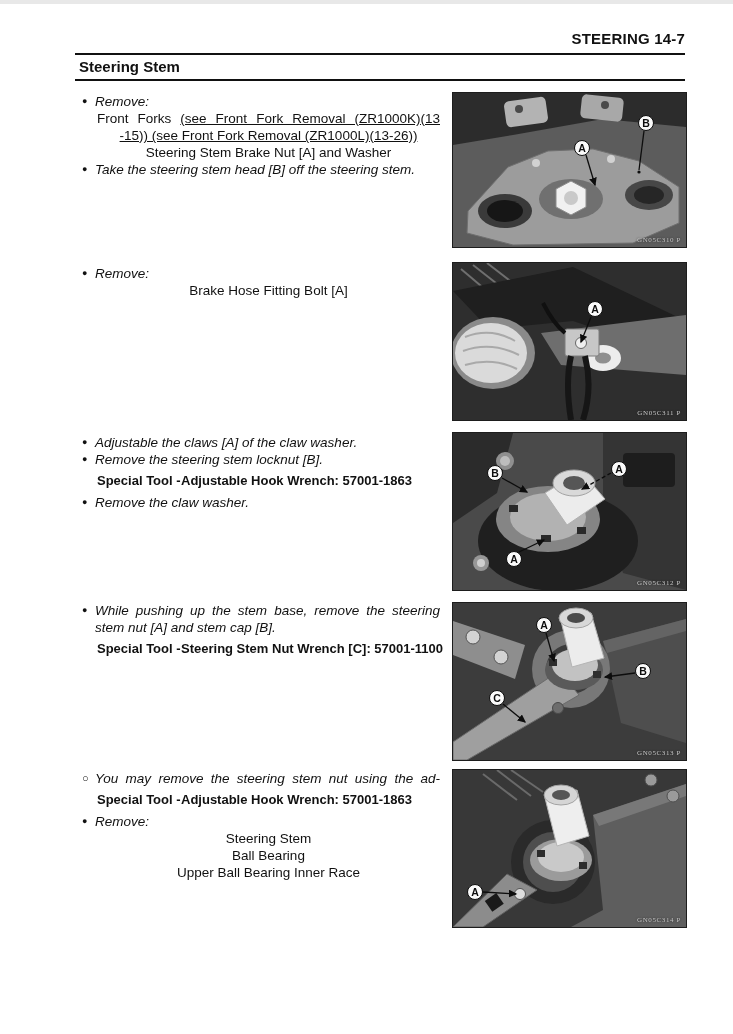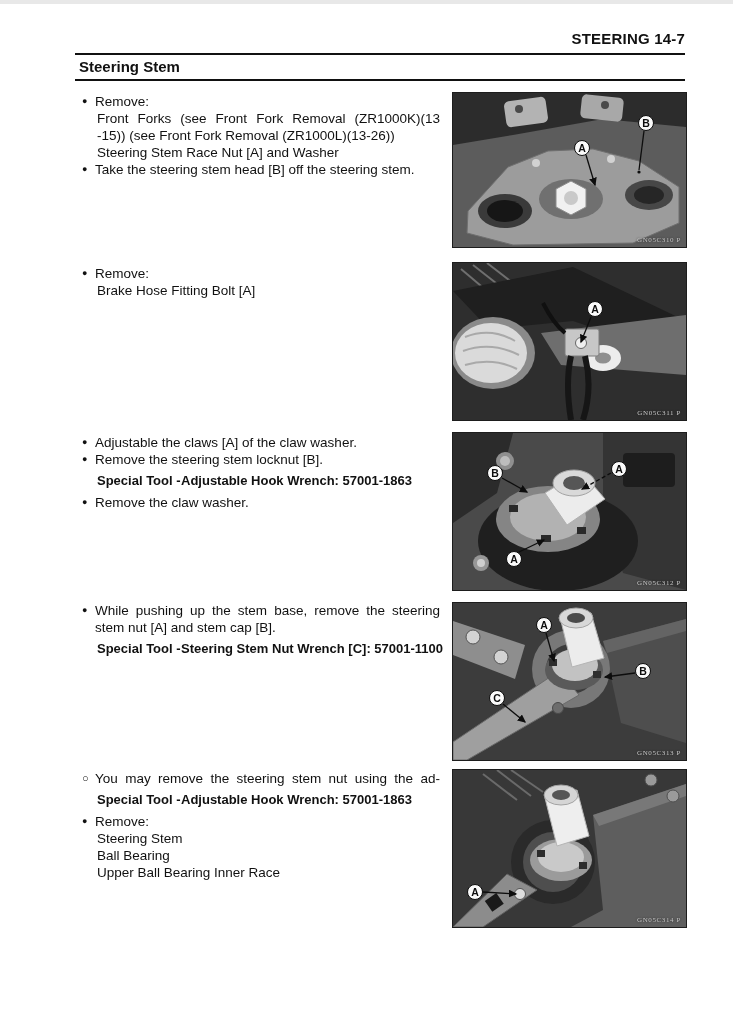--- a/index.html
+++ b/index.html
@@ -11,25 +11,25 @@
     position:absolute;top:26px;right:48px;font-size:15px;font-weight:bold;letter-spacing:.2px;
   }
   .rule{position:absolute;left:75px;right:48px;background:#111;}
   .rule-top{top:49px;height:2px;}
   .rule-title{top:75px;height:2px;}
   .section-title{position:absolute;left:79px;top:54px;font-size:15px;font-weight:bold;}
   .tblock{position:absolute;left:82px;width:358px;font-size:13.5px;line-height:17px;}
   .li{display:flex;}
   .marker{flex:none;width:13px;font-size:9px;line-height:17px;}
   .marker.circle{font-size:11px;}
-  .txt{flex:1;}
+  .txt{flex:1;font-style:italic;}
   .one{white-space:nowrap;}
-  .sub{padding-left:15px;}
+  .sub{padding-left:15px;text-align:center;}
   .jlast{text-align:justify;text-align-last:justify;}
-  .xref{}
+  .xref{text-decoration:underline;}
   .tool{display:flex;padding-left:15px;font-weight:bold;font-size:13px;margin:4px 0 5px 0;align-items:center;}
   .tool-label{flex:none;width:84px;}
   .tool-lines{flex:1;}
   .figure{
     position:absolute;left:452px;width:233px;border:1px solid #1d1d1d;background:#6a6a6a;overflow:hidden;
   }
   .figure svg{display:block;}
   .callout{
     position:absolute;width:16px;height:16px;border:1.6px solid #0d0d0d;border-radius:50%;
     background:#fafafa;box-sizing:border-box;display:flex;align-items:center;justify-content:center;
@@ -50,21 +50,21 @@
   <div class="section-title">Steering Stem</div>
   <div class="rule rule-title"></div>
 
   <div class="tblock" style="top:89px">
     <div class="li">
       <span class="marker">●</span>
       <span class="txt">Remove:</span>
     </div>
     <div class="sub jlast"><span>Front Forks </span><span class="xref">(see Front Fork Removal (ZR1000K)(13</span></div>
     <div class="sub"><span class="xref">-15)) (see Front Fork Removal (ZR1000L)(13-26))</span></div>
-    <div class="sub one">Steering Stem Race Nut [A] and Washer</div>
+    <div class="sub one">Steering Stem Brake Nut [A] and Washer</div>
     <div class="li">
       <span class="marker">●</span>
       <span class="txt one">Take the steering stem head [B] off the steering stem.</span>
     </div>
   </div>
 
   <div class="tblock" style="top:261px">
     <div class="li">
       <span class="marker">●</span>
       <span class="txt">Remove:</span>

